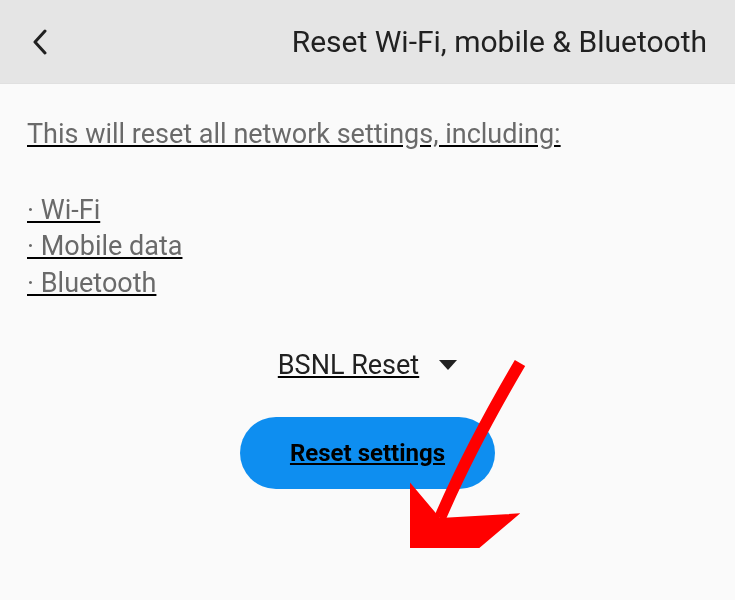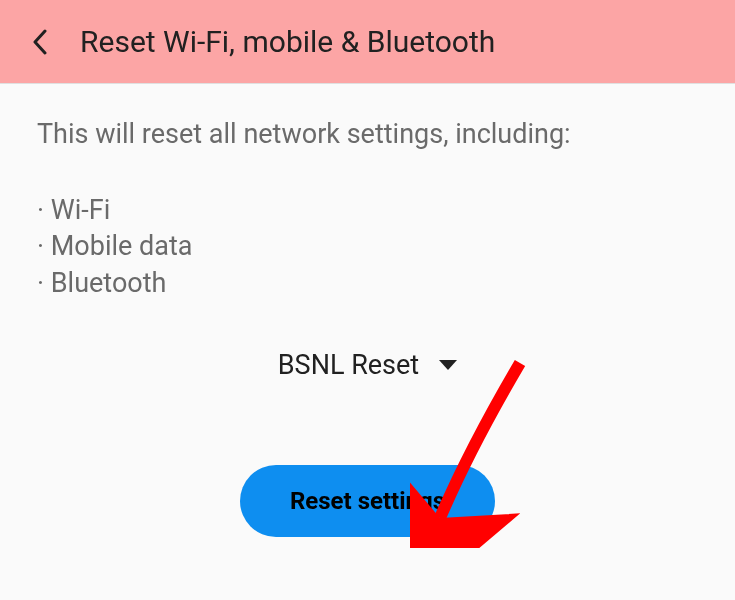--- a/index.html
+++ b/index.html
@@ -13,38 +13,40 @@
       background: #fafafa;
       font-family: -apple-system, BlinkMacSystemFont, 'Segoe UI', Roboto, sans-serif;
       overflow: hidden;
       position: relative;
     }
     .header {
       display: flex;
       align-items: center;
       padding: 24px 28px;
       border-bottom: 1px solid #e0e0e0;
-      background: #fca5a5;
+      background: #e5e5e5;
+      justify-content: space-between;
     }
     .back-icon {
       width: 24px;
       height: 24px;
       display: flex;
       align-items: center;
       justify-content: center;
       cursor: pointer;
       margin-right: 28px;
     }
     .header-title {
       font-size: 30px;
       color: #212121;
       font-weight: 400;
     }
     .content {
-      padding: 32px 37px;
+      padding: 32px 27px;
+      text-decoration: underline;
     }
     .description {
       font-size: 27px;
       color: #6a6a6a;
       line-height: 1.4;
       margin-bottom: 38px;
     }
     .bullet-list {
       font-size: 27px;
       color: #6a6a6a;
@@ -81,21 +83,20 @@
     .reset-button {
       background: #0e8ef0;
       color: #000000;
       border: none;
       border-radius: 40px;
       padding: 22px 50px;
       font-size: 24px;
       font-weight: 700;
       cursor: pointer;
       font-family: inherit;
-      margin-top: 48px;
     }
     .annotation-arrow {
       position: absolute;
       pointer-events: none;
     }
   </style>
 </head>
 <body>
 
 <div class="header">

